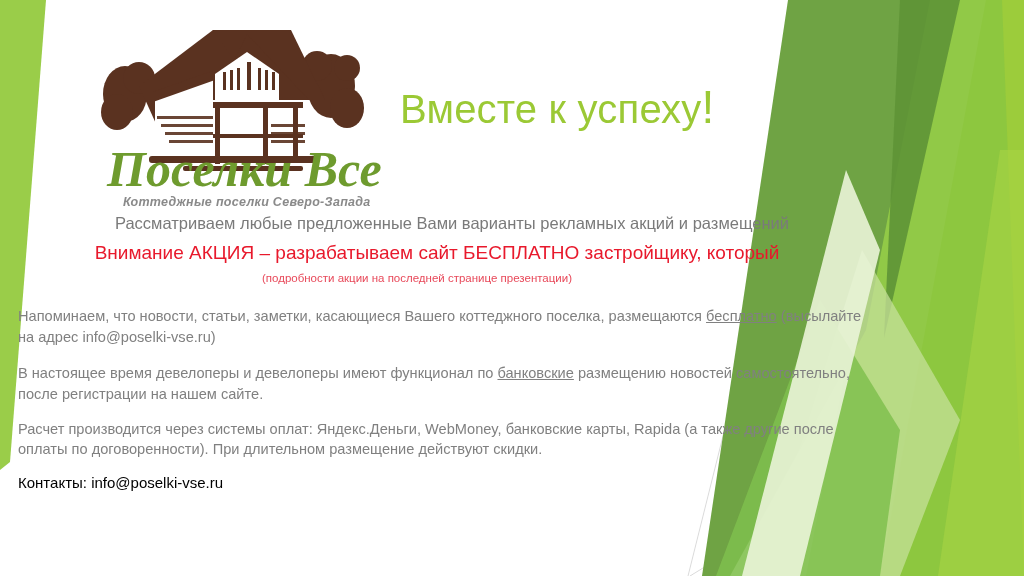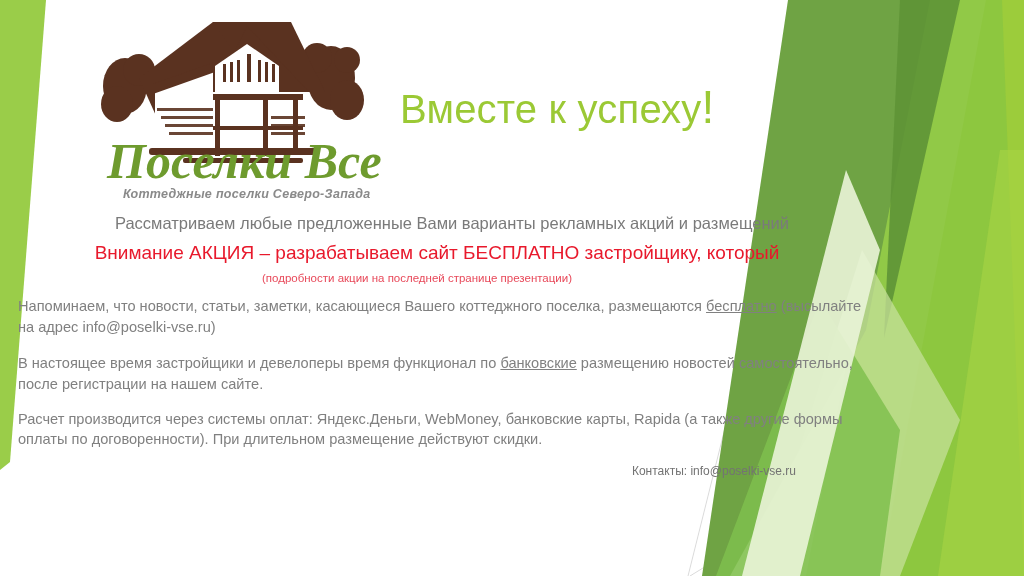--- a/index.html
+++ b/index.html
@@ -24,21 +24,21 @@
     left: 0; top: 0;
     width: 1024px;
     height: 576px;
     pointer-events: none;
   }
 
   
   .logo-block {
     position: absolute;
     left: 95px;
-    top: 8px;
+    top: 16px;
     width: 300px;
     height: 195px;
   }
   .logo-svg { display:block; width: 300px; height: 195px; }
 
   
   .slide-title {
     position: absolute;
     left: 400px;
     top: 80px;
@@ -72,36 +72,36 @@
     font-size: 19px;
     line-height: 1.4;
     margin: 0 0 4px 0;
     padding: 0 60px 0 30px;
   }
   .promo-note {
     text-align: center;
     color: #E8495A;
     font-size: 11.5px;
     line-height: 1.3;
-    margin: 0 0 10px 0;
+    margin: 0 0 20px 0;
     padding-right: 70px;
   }
   .para {
     color: #808080;
     font-size: 14.6px;
     line-height: 1.42;
     margin: 0 16px 14px 0;
     text-align: left;
   }
   .para.p1 { margin-bottom: 16px; }
   .para u { text-decoration: underline; }
   .contacts {
-    text-align: right;
-    color: #737373;
-    font-size: 12px;
+    text-align: left;
+    color: #000000;
+    font-size: 15px;
     margin: 6px 0 0 0;
     padding-right: 90px;
   }
 </style>
 </head>
 <body>
 
 <div id="slide">
 
   <svg class="deco-svg" viewBox="0 0 1024 576">
@@ -207,21 +207,21 @@
       <span>Внимание АКЦИЯ – разрабатываем сайт БЕСПЛАТНО застройщику, который</span><br>
     </p>
 
     <p class="promo-note">(подробности акции на последней странице презентации)</p>
 
     <p class="para p1">
       <span>Напоминаем, что новости, статьи, заметки, касающиеся Вашего коттеджного поселка, размещаются </span><u>бесплатно</u><span> (высылайте на адрес info@poselki-vse.ru)</span>
     </p>
 
     <p class="para">
-      <span>В настоящее время застройщики и девелоперы время функционал по </span><u>банковские</u><span> размещению новостей самостоятельно, после регистрации на нашем сайте.</span>
+      <span>В настоящее время девелоперы и девелоперы имеют функционал по </span><u>банковские</u><span> размещению новостей самостоятельно, после регистрации на нашем сайте.</span>
     </p>
 
-    <p class="para">Расчет производится через системы оплат: Яндекс.Деньги, WebMoney, банковские карты, Rapida (а также другие формы оплаты по договоренности).  При длительном размещение действуют скидки.</p>
+    <p class="para">Расчет производится через системы оплат: Яндекс.Деньги, WebMoney, банковские карты, Rapida (а также другие после оплаты по договоренности).  При длительном размещение действуют скидки.</p>
 
     <p class="contacts">Контакты:  info@poselki-vse.ru</p>
   </div>
 
 </div>
 
 </body></html>

